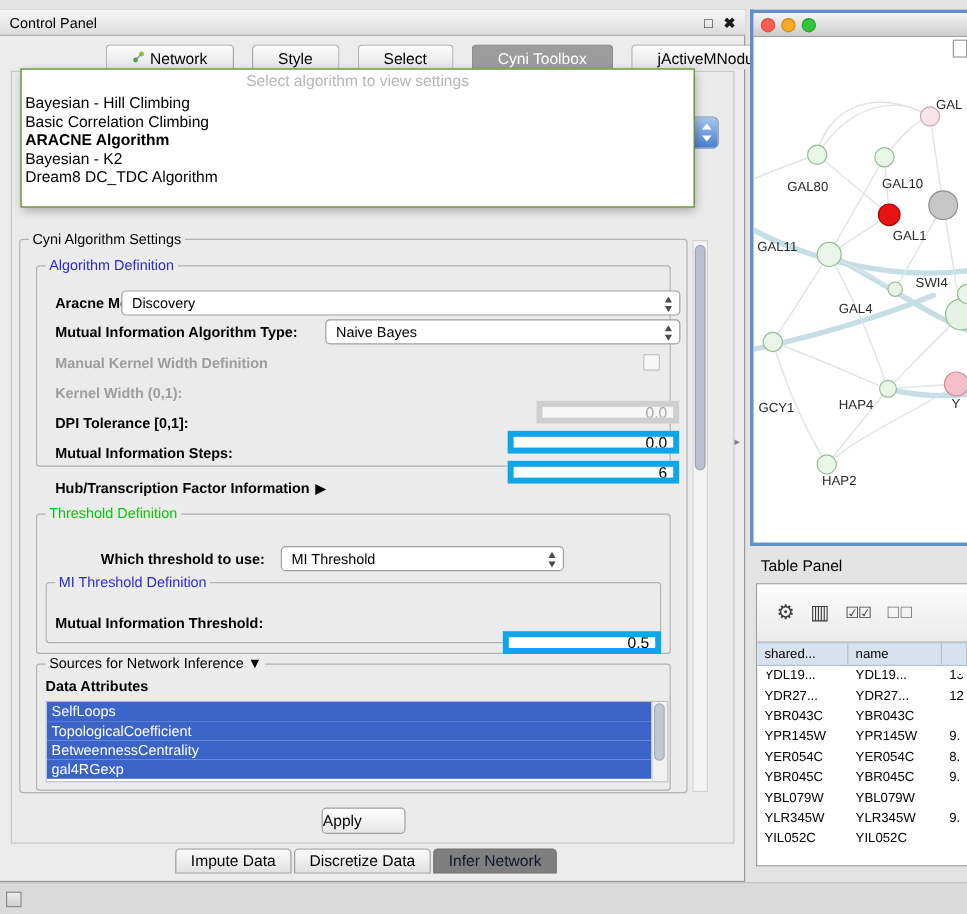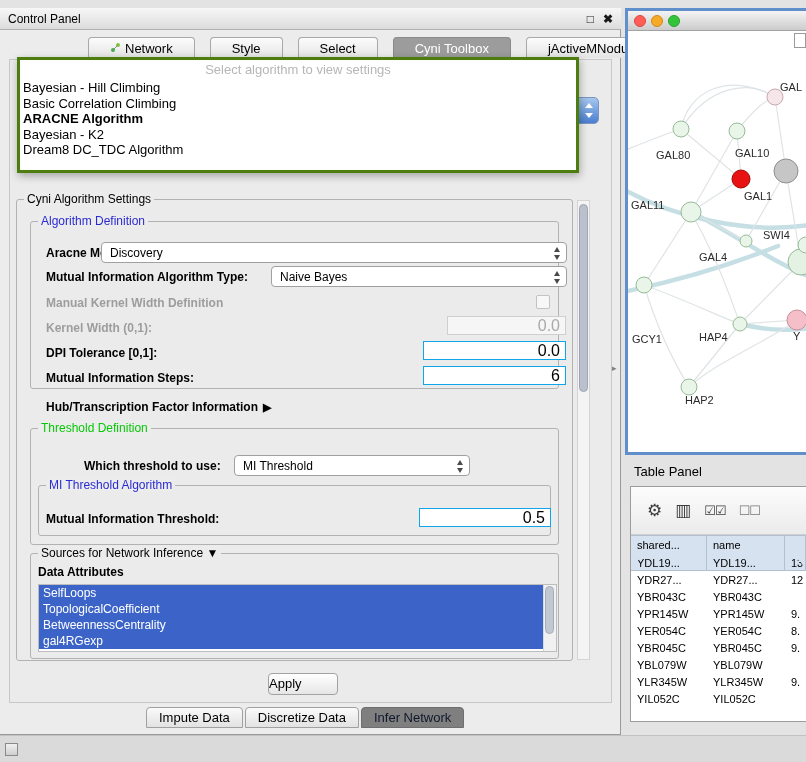--- a/index.html
+++ b/index.html
@@ -26,21 +26,21 @@
   .lbl { position:absolute; font-size:12px; white-space:nowrap; z-index:5; }
   .b { font-weight:bold; }
   .dis { color:#9d9d9d; }
 
   .combo { position:absolute; height:21px; background:#fff; border:1px solid #a0a0a0; border-radius:4px; font-size:12px; z-index:5; }
   .combo-val { position:absolute; left:8px; top:2px; line-height:16px; }
   .carr { position:absolute; right:4px; top:4px; width:9px; height:13px; }
   .carr::before { content:""; position:absolute; left:1px; top:0; border-left:3.5px solid transparent; border-right:3.5px solid transparent; border-bottom:5px solid #4a4a4a; }
   .carr::after { content:""; position:absolute; left:1px; bottom:0; border-left:3.5px solid transparent; border-right:3.5px solid transparent; border-top:5px solid #4a4a4a; }
 
-  .field { position:absolute; height:19px; border:1px solid #0ea5e9; background:#fff; font-size:16px; text-align:right; padding:0 5px; font-family:inherit; z-index:5; outline:none; }
+  .field { position:absolute; height:19px; border:5px solid #0ea5e9; background:#fff; font-size:13px; text-align:right; padding:0 5px; font-family:inherit; z-index:5; outline:none;margin-top:18px; }
   .field.dis { background:#f6f6f6; border-color:#cfcfcf; color:#a9a9a9; }
   .checkbox { position:absolute; width:14px; height:14px; border:1px solid #c2c2c2; background:#f7f7f7; border-radius:2px; z-index:5; }
 
   .toggle-row { position:absolute; font-size:12px; font-weight:bold; white-space:nowrap; z-index:5; }
   .arrow-glyph { font-size:11px; margin-left:5px; }
 
   .attr-list { position:absolute; left:38px; top:584px; width:519px; height:68px; background:#fff; border:1px solid #bdbdbd; z-index:5; overflow:hidden; }
   .attr-item { height:16px; line-height:16px; padding-left:4px; background:#3c64c8; color:#fff; font-size:12px; width:calc(100% - 13px); white-space:nowrap; overflow:hidden; }
   .attr-scroll { position:absolute; right:0; top:0; bottom:0; width:13px; background:#f1f1f1; border-left:1px solid #d8d8d8; }
   .attr-thumb { position:absolute; left:1px; top:1px; width:9px; height:48px; background:#c2c8d2; border:1px solid #a6adba; border-radius:5px; }
@@ -48,21 +48,21 @@
   .apply-btn { position:absolute; left:268px; top:673px; width:70px; height:22px; border:1px solid #a2a2a2; border-radius:4px; background:linear-gradient(#ffffff,#e6e6e6); font-size:13px; text-align:left; line-height:20px; z-index:5; }
 
   .bottom-tabs { position:absolute; left:146px; top:707px; display:flex; z-index:5; }
   .btab { height:21px; line-height:19px; padding:0 12px; font-size:13px; background:linear-gradient(#fafafa,#e2e2e2); border:1px solid #a0a0a0; border-radius:4px 4px 0 0; margin-right:2px; white-space:nowrap; }
   .btab.sel { background:#7f7f7f; color:#0f172a; border-color:#6e6e6e; }
 
   .v-scroll { position:absolute; left:577px; top:200px; width:13px; height:460px; background:#f4f4f4; border:1px solid #d4d4d4; z-index:5; }
   .v-thumb { position:absolute; left:1px; top:3px; width:9px; height:188px; background:#bac1cc; border:1px solid #9ea6b4; border-radius:6px; }
 
   
-  .algo-popup { position:absolute; left:17px; top:57px; width:562px; height:116px; background:#fff; border:3px solid #4d7c0f; box-shadow:1px 3px 8px rgba(0,0,0,.3); z-index:60; overflow:hidden; }
+  .algo-popup { position:absolute; left:17px; top:57px; width:562px; height:116px; background:#fff; border:1px solid #4d7c0f; box-shadow:1px 3px 8px rgba(0,0,0,.3); z-index:60; overflow:hidden; }
   .algo-ph { height:20px; line-height:20px; text-align:center; color:#b6b6b6; font-size:13px; }
   .algo-item { height:15.5px; line-height:15.5px; padding-left:3px; font-size:13px; white-space:nowrap; }
   .algo-item.sel { font-weight:bold; }
   .combo-cap { position:absolute; left:578px; top:97px; width:21px; height:27px; border-radius:0 5px 5px 0; background:linear-gradient(#a6c6ee,#4a7ed0); border:1px solid #7a96c0; z-index:55; }
   .combo-cap::before { content:""; position:absolute; left:6px; top:5px; border-left:4px solid transparent; border-right:4px solid transparent; border-bottom:5px solid #fff; }
   .combo-cap::after { content:""; position:absolute; left:6px; bottom:5px; border-left:4px solid transparent; border-right:4px solid transparent; border-top:5px solid #fff; }
 
   .handle-arrow { position:absolute; left:612px; top:363px; font-size:9px; color:#808080; z-index:3; }
 
   
@@ -76,21 +76,21 @@
   .mini-box { position:absolute; right:0; top:2px; width:12px; height:15px; border:1px solid #9a9a9a; background:#fff; }
   .network-graph { position:absolute; left:0; top:0; width:178px; height:421px; }
 
   
   .tp-title { position:absolute; left:634px; top:464px; font-size:13px; z-index:2; }
   .tp-win { position:absolute; left:630px; top:486px; width:176px; height:236px; background:#fff; border:1px solid #9c9c9c; border-right:none; overflow:hidden; z-index:5; }
   .tp-toolbar { position:absolute; left:0; top:0; right:0; height:48px; background:linear-gradient(#fcfcfc,#ebebeb); border-bottom:1px solid #cfcfcf; display:flex; align-items:center; gap:13px; padding-left:16px; }
   .tp-icon { font-size:17px; color:#3c3c3c; }
   .tp-icon.small { font-size:13px; letter-spacing:-1px; }
   .tp-icon.lite { color:#787878; }
-  .tp-head { position:absolute; left:0; top:48px; right:0; height:36px; display:flex; background:#d6e2f0; border-bottom:1px solid #b2c0d0; border-top:1px solid #b2c0d0; font-size:11px; }
+  .tp-head { position:absolute; left:0; top:48px; right:0; height:20px; display:flex; background:#d6e2f0; border-bottom:1px solid #b2c0d0; border-top:1px solid #b2c0d0; font-size:11px; }
   .tp-hcell { border-right:1px solid #b2c0d0; padding:3px 0 0 6px; overflow:hidden; white-space:nowrap; }
   .tp-rows { position:absolute; left:0; top:68px; right:0; bottom:0; overflow:hidden;border-radius:21px; }
   .tp-row { display:flex; height:17px; line-height:17px; font-size:11px; }
   .tp-cell { padding-left:6px; overflow:hidden; white-space:nowrap; }
   .c0 { width:76px; } .c1 { width:78px; } .c2 { flex:1; }
 
   .bottom-strip { position:absolute; left:0; top:735px; width:806px; height:27px; background:#dadada; border-top:1px solid #c2c2c2; z-index:6; }
   .corner-icon { position:absolute; left:5px; top:743px; width:13px; height:13px; border:1px solid #8a8a8a; background:linear-gradient(#f0f0f0,#cfcfcf); z-index:7; }
 </style>
 </head>
@@ -169,21 +169,21 @@
     <span class="grp-title t-green">Threshold Definition</span>
   </div>
 
   <span class="lbl b" style="left:84px;top:459px">Which threshold to use:</span>
   <div class="combo" style="left:234px;top:455px;width:236px">
     <span class="combo-val">MI Threshold</span>
     <span class="carr"></span>
   </div>
 
   <div class="grp" style="left:38px;top:485px;width:513px;height:51px">
-    <span class="grp-title t-blue">MI Threshold Algorithm</span>
+    <span class="grp-title t-blue">MI Threshold Definition</span>
   </div>
   <span class="lbl b" style="left:46px;top:512px">Mutual Information Threshold:</span>
   <input class="field" style="left: 419px; top: 508px; width: 132px;" value="0.5">
 
   <div class="grp" style="left:30px;top:553px;width:529px;height:106px">
     <span class="grp-title" style="font-weight:normal">
       <span>Sources for Network Inference</span> <span>▼</span>
     </span>
   </div>
   <span class="lbl b" style="left:38px;top:565px">Data Attributes</span>

